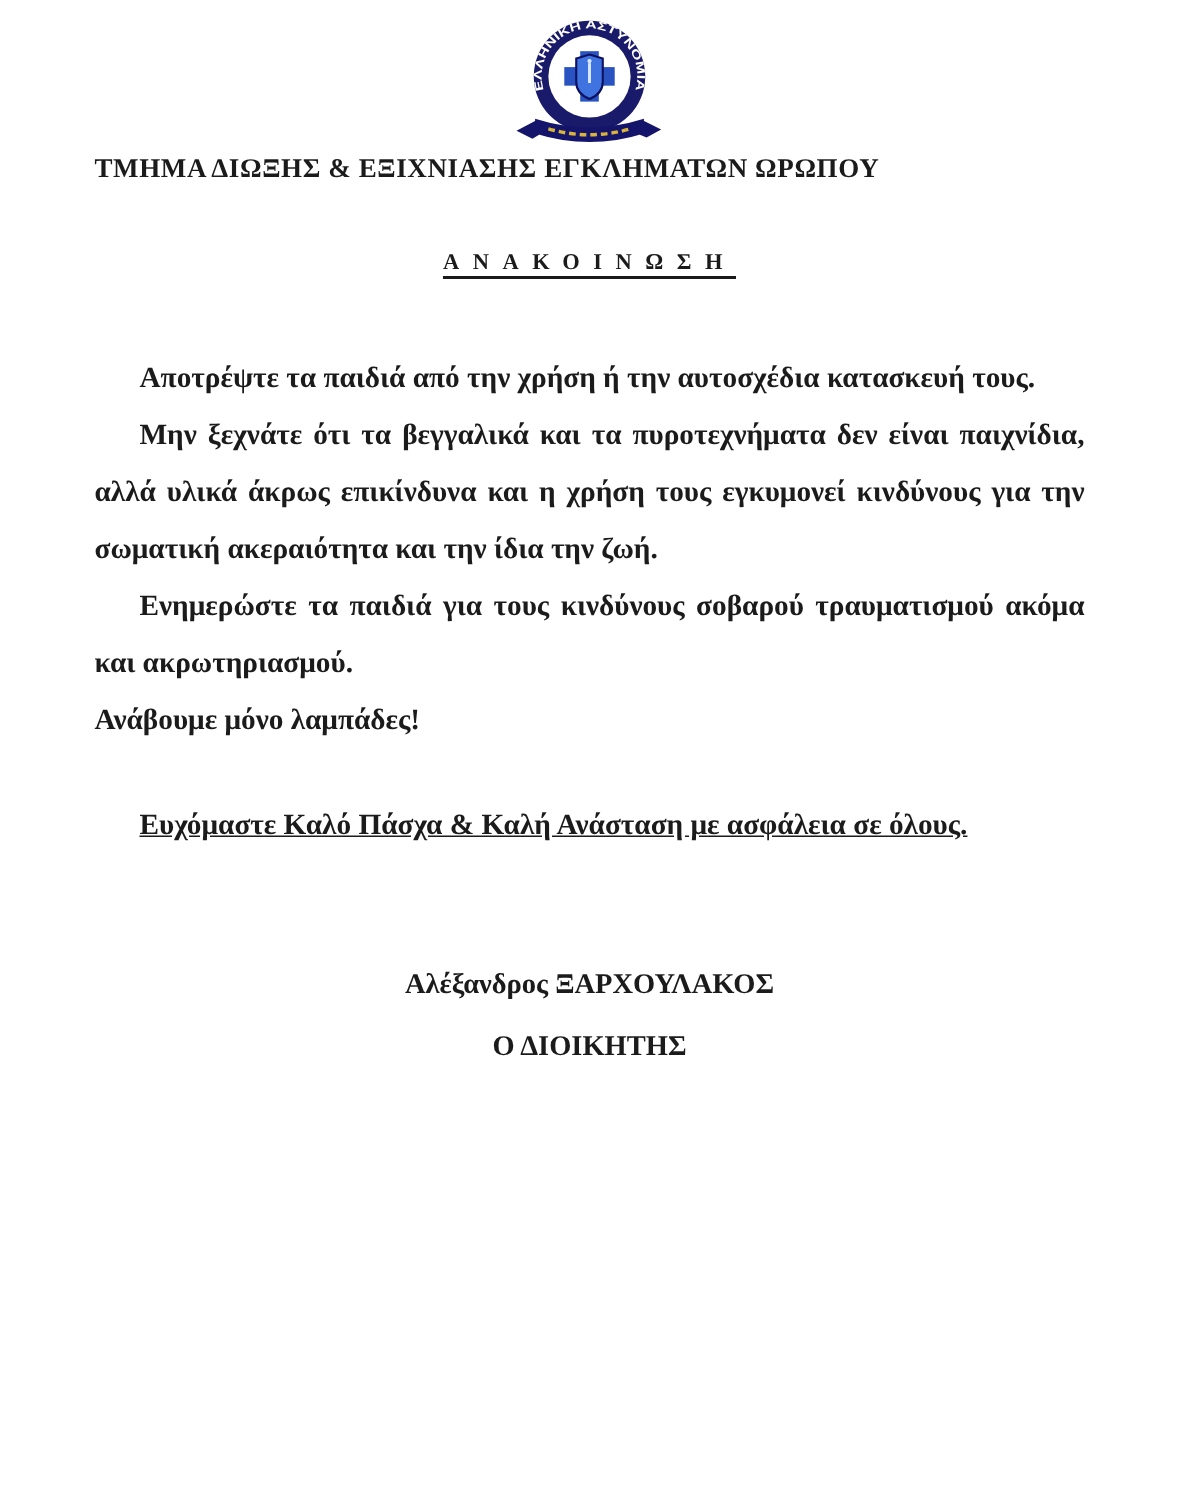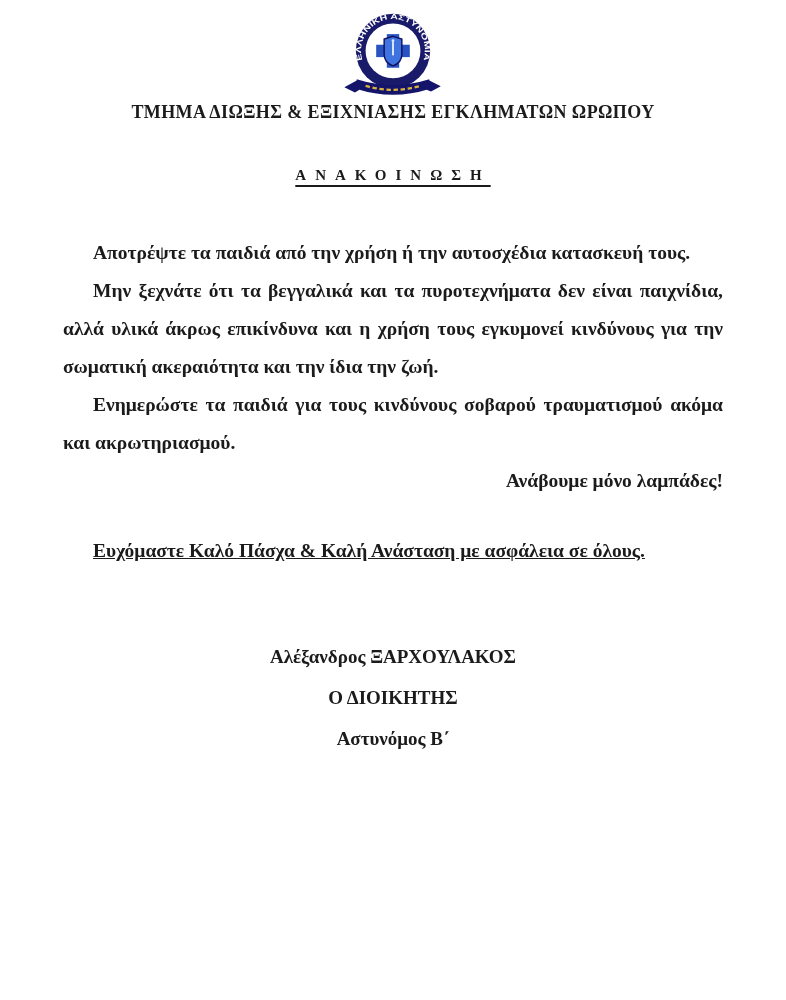--- a/index.html
+++ b/index.html
@@ -21,21 +21,20 @@
   }
   .logo-wrap {
     text-align: center;
     height: 88px;
   }
   .logo-wrap svg {
     display: inline-block;
   }
   .dept-header {
     margin-top: 2px;
-    text-align: center;
     font-weight: bold;
     font-size: 18px;
     letter-spacing: 0.4px;
     white-space: nowrap;
   }
   .doc-title {
     margin-top: 44px;
     text-align: center;
     font-weight: bold;
     font-size: 15px;
@@ -49,21 +48,21 @@
     font-size: 19.5px;
     font-weight: bold;
     line-height: 38px;
     text-align: justify;
   }
   .doc-body p {
     margin: 0;
     text-indent: 30px;
   }
   .doc-body p.slogan {
-    text-align: right;
+    text-align: left;
     text-indent: 0;
   }
   .doc-body p.closing {
     margin-top: 32px;
     text-align: left;
     text-decoration: underline;
   }
   .signature {
     margin-top: 76px;
     text-align: center;
@@ -121,16 +120,15 @@
     <p>Αποτρέψτε τα παιδιά από την χρήση ή την αυτοσχέδια κατασκευή τους.</p>
     <p>Μην ξεχνάτε ότι τα βεγγαλικά και τα πυροτεχνήματα δεν είναι παιχνίδια, αλλά υλικά άκρως επικίνδυνα και η χρήση τους εγκυμονεί κινδύνους για την σωματική ακεραιότητα και την ίδια την ζωή.</p>
     <p>Ενημερώστε τα παιδιά για τους κινδύνους σοβαρού τραυματισμού ακόμα και ακρωτηριασμού.</p>
     <p class="slogan">Ανάβουμε μόνο λαμπάδες!</p>
     <p class="closing">Ευχόμαστε Καλό Πάσχα &amp; Καλή Ανάσταση με ασφάλεια σε όλους.</p>
   </div>
 
   <div class="signature">
     <div class="sig-line">Αλέξανδρος ΞΑΡΧΟΥΛΑΚΟΣ</div>
     <div class="sig-line">Ο ΔΙΟΙΚΗΤΗΣ</div>
-    <div class="sig-line">Αστυνόμος Β΄</div>
   </div>
 
 </div>
 
 </body></html>

